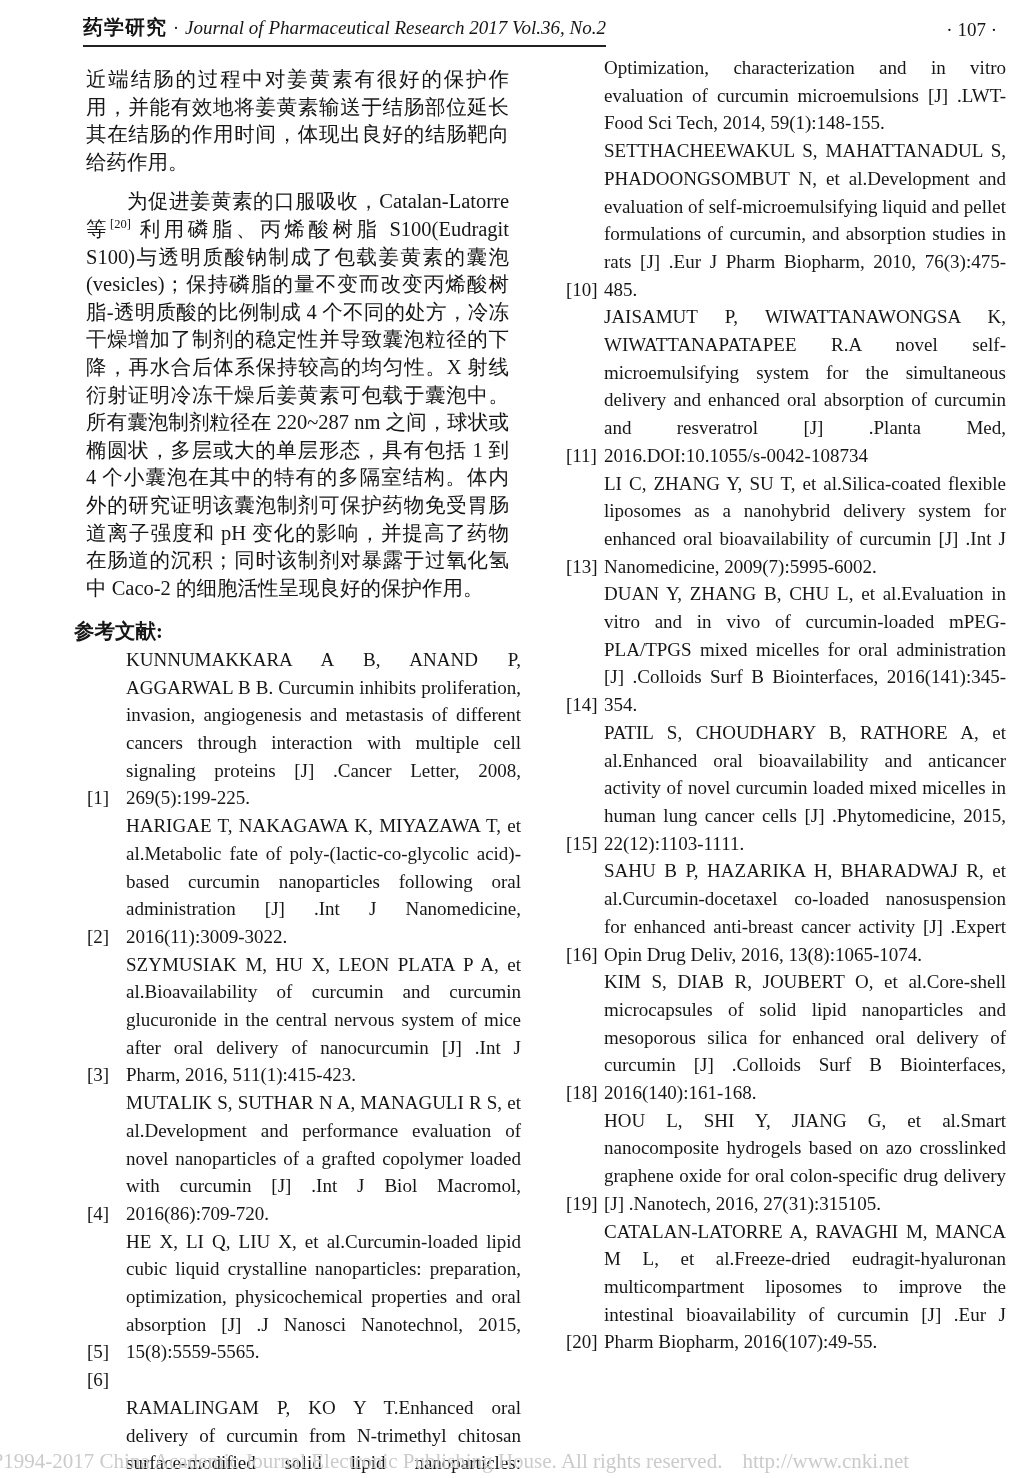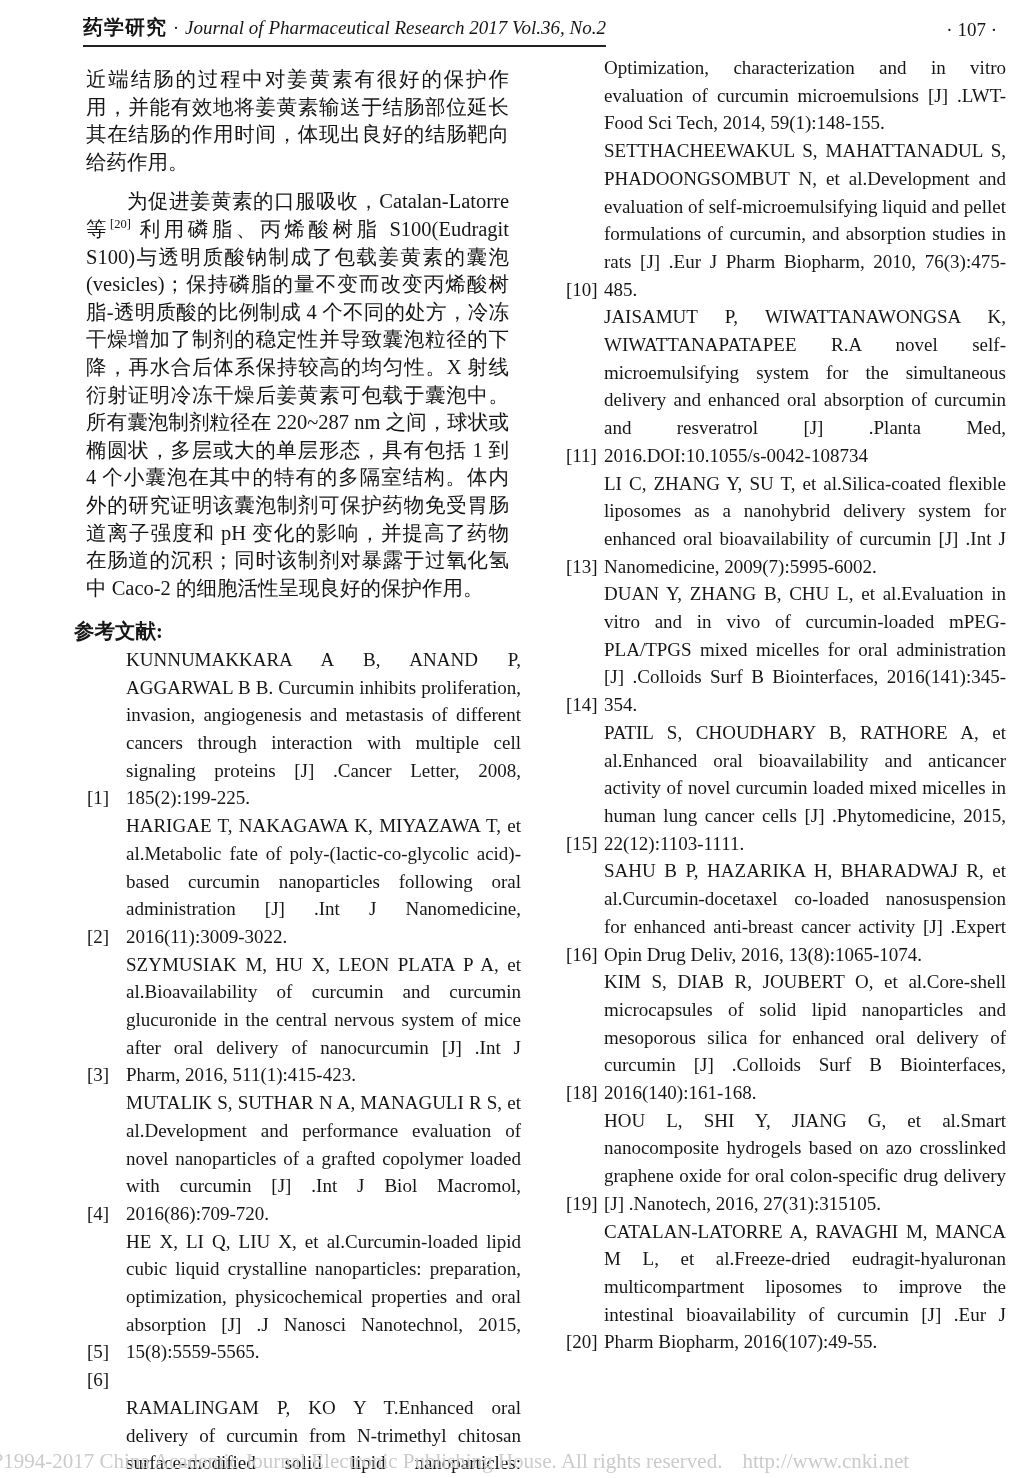--- a/index.html
+++ b/index.html
@@ -81,21 +81,21 @@
   <div class="columns">
 
     <div class="col col-left">
       <p class="cn">近端结肠的过程中对姜黄素有很好的保护作用，并能有效地将姜黄素输送于结肠部位延长其在结肠的作用时间，体现出良好的结肠靶向给药作用。</p>
       <p class="cn indent"><span>为促进姜黄素的口服吸收，Catalan-Latorre 等</span><sup class="refmark">[20]</sup><span> 利用磷脂、丙烯酸树脂 S100(Eudragit S100)与透明质酸钠制成了包载姜黄素的囊泡(vesicles)；保持磷脂的量不变而改变丙烯酸树脂-透明质酸的比例制成 4 个不同的处方，冷冻干燥增加了制剂的稳定性并导致囊泡粒径的下降，再水合后体系保持较高的均匀性。X 射线衍射证明冷冻干燥后姜黄素可包载于囊泡中。所有囊泡制剂粒径在 220~287 nm 之间，球状或椭圆状，多层或大的单层形态，具有包括 1 到 4 个小囊泡在其中的特有的多隔室结构。体内外的研究证明该囊泡制剂可保护药物免受胃肠道离子强度和 pH 变化的影响，并提高了药物在肠道的沉积；同时该制剂对暴露于过氧化氢中 Caco-2 的细胞活性呈现良好的保护作用。</span></p>
       <div class="refs-heading">参考文献:</div>
       <div class="refs">
 
           <div class="ref-row">
             <span class="ref-num">[1]</span>
-            <span class="ref-text">KUNNUMAKKARA A B, ANAND P, AGGARWAL B B. Curcumin inhibits proliferation, invasion, angiogenesis and metastasis of different cancers through interaction with multiple cell signaling proteins [J] .Cancer Letter, 2008, 185(2):199-225.</span>
+            <span class="ref-text">KUNNUMAKKARA A B, ANAND P, AGGARWAL B B. Curcumin inhibits proliferation, invasion, angiogenesis and metastasis of different cancers through interaction with multiple cell signaling proteins [J] .Cancer Letter, 2008, 269(5):199-225.</span>
           </div>
 
           <div class="ref-row">
             <span class="ref-num">[2]</span>
             <span class="ref-text">HARIGAE T, NAKAGAWA K, MIYAZAWA T, et al.Metabolic fate of poly-(lactic-co-glycolic acid)-based curcumin nanoparticles following oral administration [J] .Int J Nanomedicine, 2016(11):3009-3022.</span>
           </div>
 
           <div class="ref-row">
             <span class="ref-num">[3]</span>
             <span class="ref-text">SZYMUSIAK M, HU X, LEON PLATA P A, et al.Bioavailability of curcumin and curcumin glucuronide in the central nervous system of mice after oral delivery of nanocurcumin [J] .Int J Pharm, 2016, 511(1):415-423.</span>

